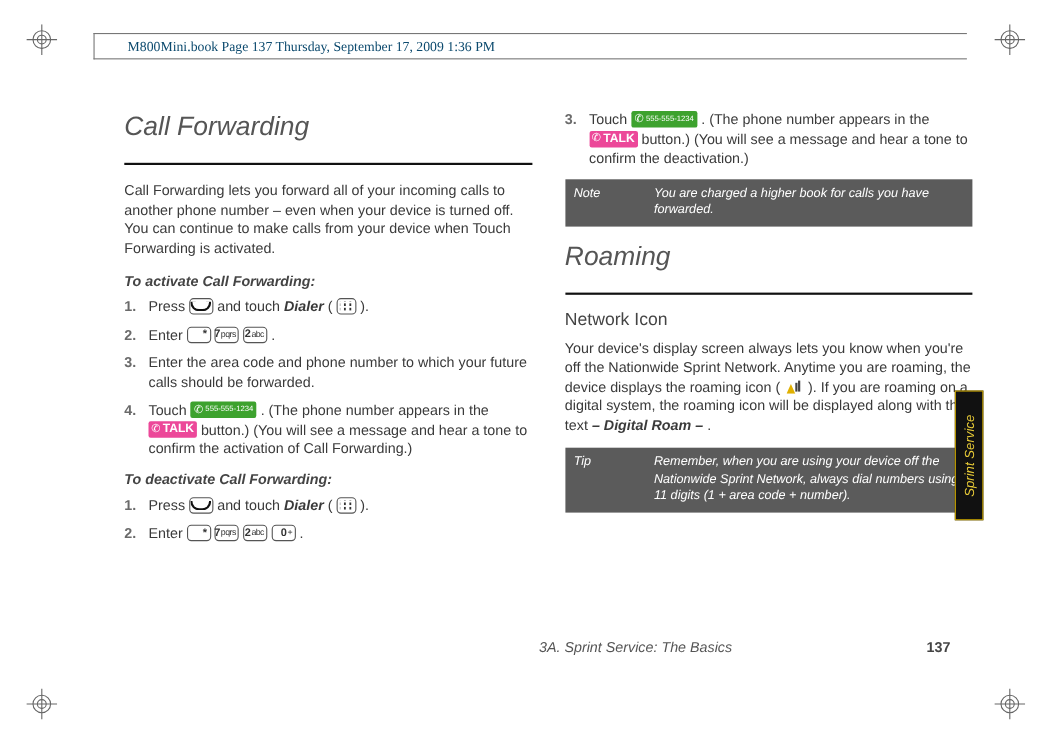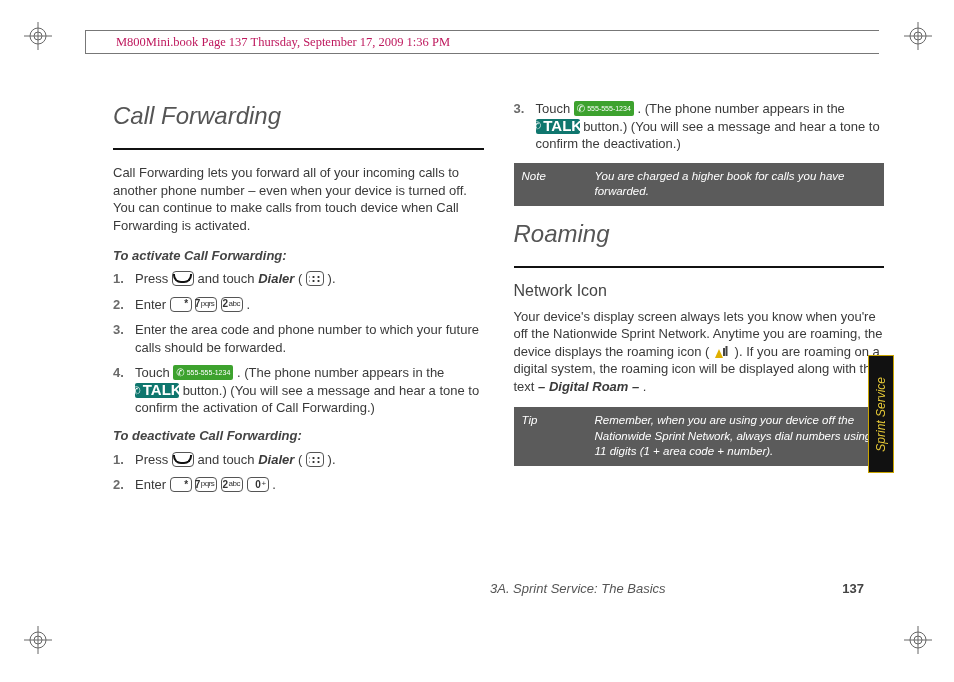--- a/index.html
+++ b/index.html
@@ -31,21 +31,21 @@
     height: 26px;
   }
   .header-line {
     border: 1px solid #777;
     height: 22px;
     border-right: none;
     display: flex;
     align-items: center;
     padding-left: 30px;
     font-size: 12.5px;
-    color: #be185d;
+    color: #0c4a6e;
     font-family: Georgia, 'Times New Roman', serif;
   }
 
   .page {
     position: absolute;
     top: 100px;
     left: 113px;
     right: 70px;
     bottom: 90px;
   }
@@ -162,23 +162,23 @@
     font-family: Arial, sans-serif;
   }
   .icon.callbar::before {
     content:"✆";
     font-size:10px;
   }
   .icon.talk {
     width: 44px;
     border: none;
     border-radius: 2px;
-    background: #0f766e;
+    background: #ec4899;
     color: #fff;
-    font-size: 15px;
+    font-size: 11px;
     font-weight: 700;
     gap:2px;
     font-family: Arial, sans-serif;
   }
   .icon.talk::before {
     content:"✆";
     font-size:10px;
     font-weight:400;
   }
   .icon.roam { width:18px; border:none; }
@@ -278,21 +278,21 @@
 
 <div class="header-line-wrap">
   <div class="header-line">M800Mini.book  Page 137  Thursday, September 17, 2009  1:36 PM</div>
 </div>
 
 <div class="page">
   <div class="cols">
 
     <div class="col">
       <h2 class="section">Call Forwarding</h2>
-      <p>Call Forwarding lets you forward all of your incoming calls to another phone number – even when your device is turned off. You can continue to make calls from touch device when Call Forwarding is activated.</p>
+      <p>Call Forwarding lets you forward all of your incoming calls to another phone number – even when your device is turned off. You can continue to make calls from your device when Touch Forwarding is activated.</p>
 
       <div class="subhead">To activate Call Forwarding:</div>
       <ol class="steps">
         <li>
           <span>Press </span>
           <span class="icon home"></span>
           <span> and touch </span>
           <span class="bi">Dialer</span>
           <span> (</span>
           <span class="icon dialer"></span>

